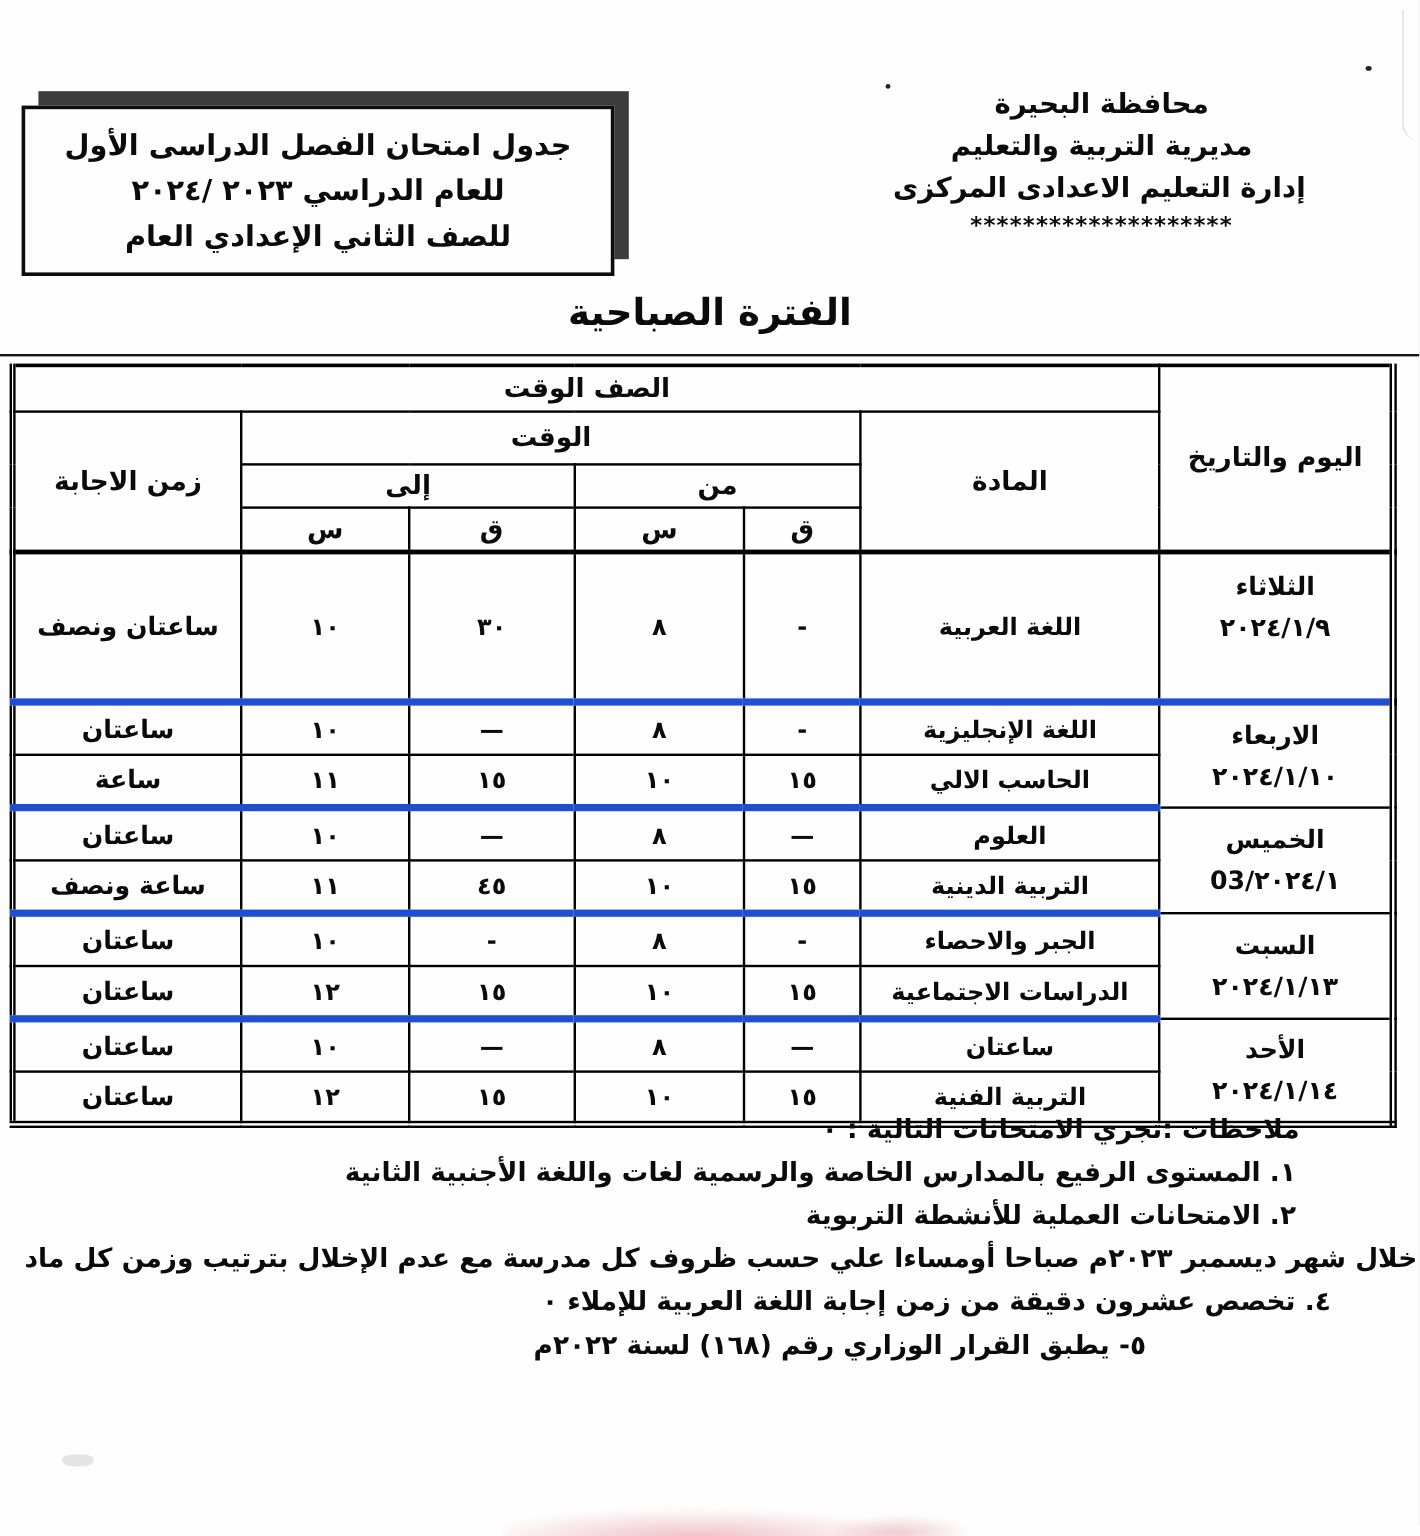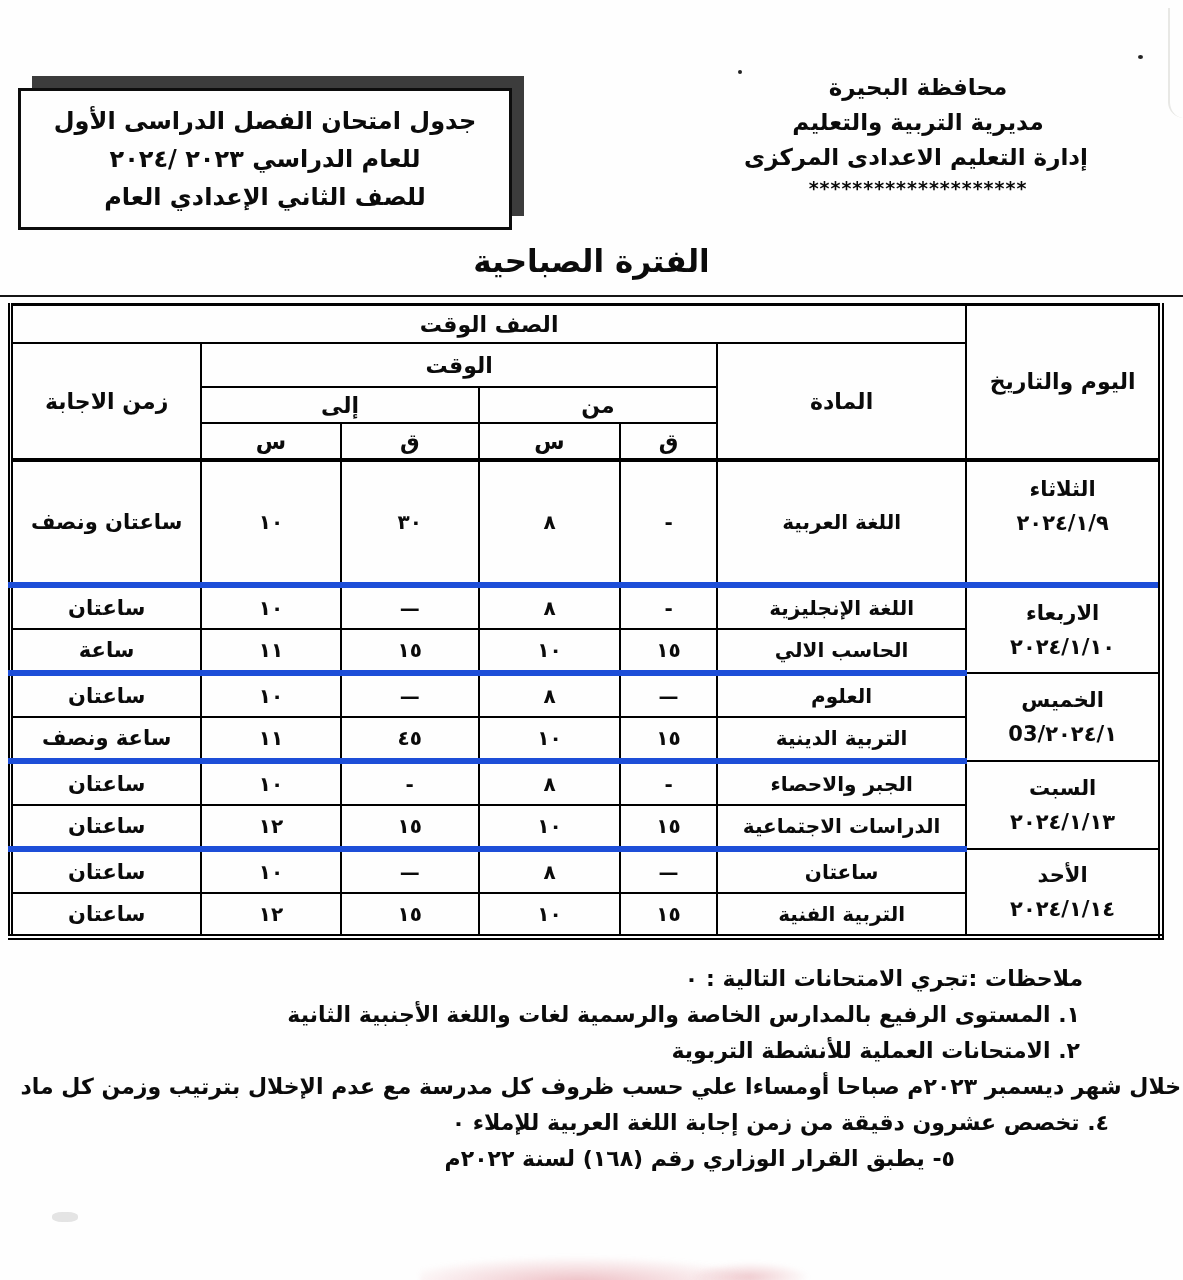--- a/index.html
+++ b/index.html
@@ -44,21 +44,21 @@
     border:3px solid #000; border-left:8px double #000; border-bottom:10px double #000;
     font-size:21px; line-height:34px;
   }
   .dayhead{font-size:22px;}
   .daycell.top{vertical-align:top; padding-top:10px;}
   .subj{font-size:20px;}
   .num{font-size:20px;}
   .dur{font-size:21px;}
   
   .notes{position:absolute; top:924px; left:0; width:1183px; font-size:22px;
-    line-height:36px; direction:rtl;margin-top:37px;}
+    line-height:36px; direction:rtl;}
   .note{text-align:right; white-space:nowrap;}
   
   .footer{position:absolute; top:1238px; left:270px; width:460px; text-align:center;
     font-size:27px;}
   .stamp{position:absolute; top:1255px; left:420px; width:350px; height:46px;
     background:radial-gradient(ellipse at 45% 60%, rgba(225,140,150,.55), rgba(225,140,150,0) 68%);
     filter:blur(2px); pointer-events:none;}
   .stamp2{position:absolute; top:1262px; left:690px; width:120px; height:30px;
     background:radial-gradient(ellipse at center, rgba(220,130,140,.4), rgba(220,130,140,0) 70%);
     filter:blur(2px);}

